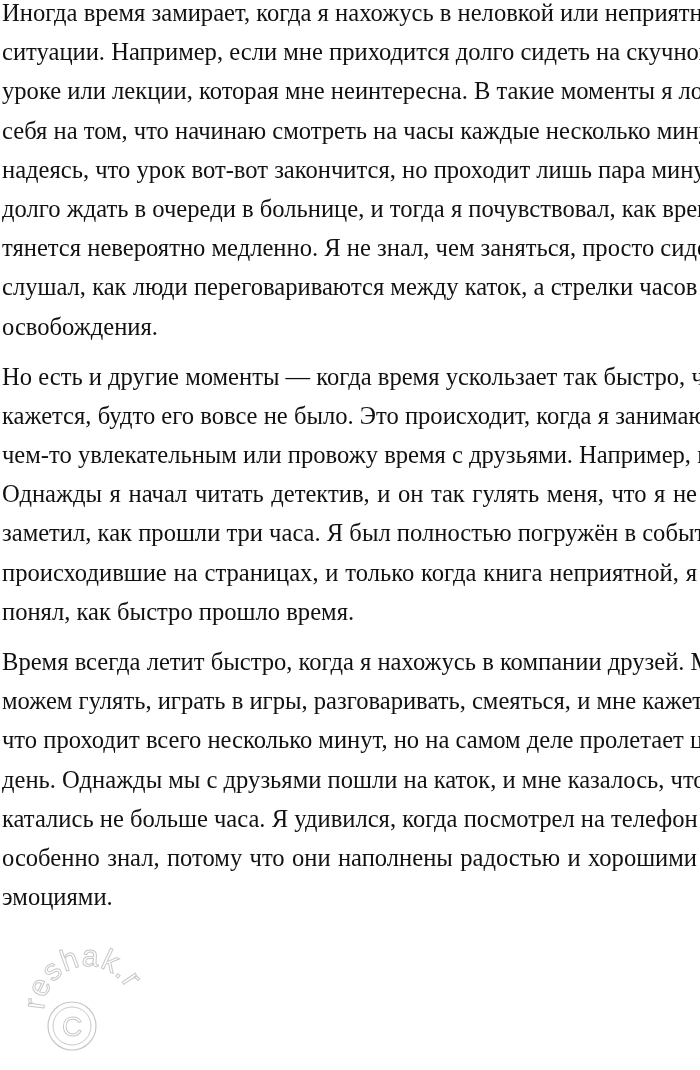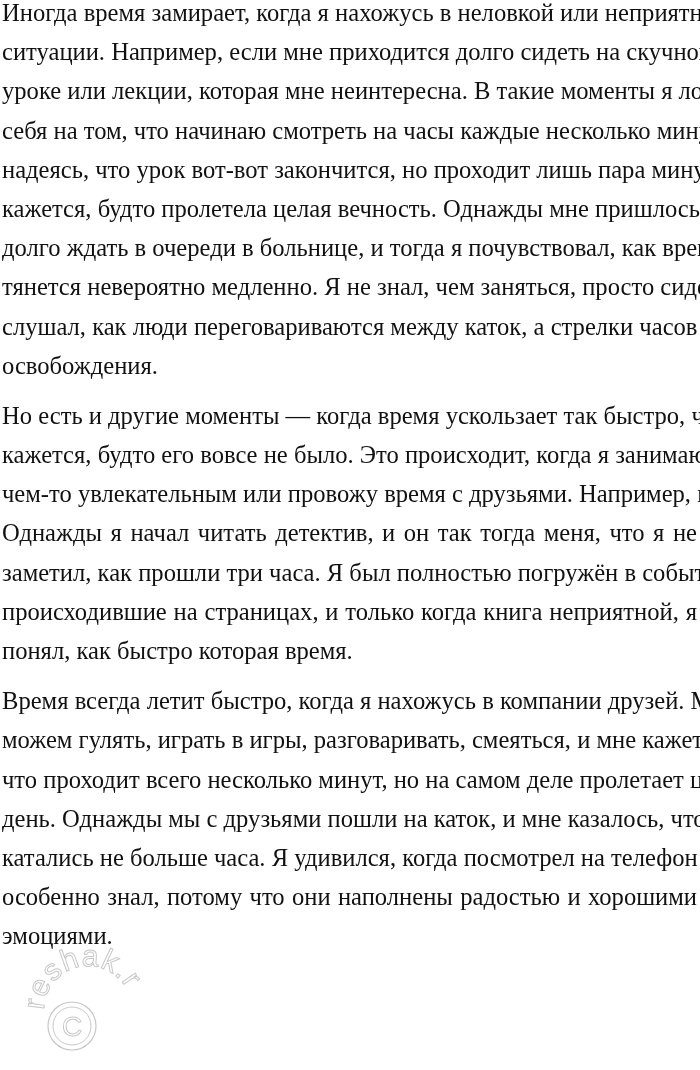--- a/index.html
+++ b/index.html
@@ -52,35 +52,34 @@
 <body>
 
 <div class="page">
 
   <div class="paragraph">
     <span class="line">Иногда время замирает, когда я нахожусь в неловкой или неприятной</span>
     <span class="line">ситуации. Например, если мне приходится долго сидеть на скучном</span>
     <span class="line">уроке или лекции, которая мне неинтересна. В такие моменты я ловлю</span>
     <span class="line">себя на том, что начинаю смотреть на часы каждые несколько минут,</span>
     <span class="line">надеясь, что урок вот-вот закончится, но проходит лишь пара минут, а</span>
-    <span class="line">кажется, будто пролетела целая вечность. Однажды мне пришлось</span>
     <span class="line">долго ждать в очереди в больнице, и тогда я почувствовал, как время</span>
     <span class="line">тянется невероятно медленно. Я не знал, чем заняться, просто сидел и</span>
     <span class="line">слушал, как люди переговариваются между каток, а стрелки часов</span>
     <span class="line last">освобождения.</span>
   </div>
 
   <div class="paragraph">
     <span class="line">Но есть и другие моменты — когда время ускользает так быстро, что</span>
     <span class="line">кажется, будто его вовсе не было. Это происходит, когда я занимаюсь</span>
     <span class="line">чем-то увлекательным или провожу время с друзьями. Например, когда</span>
-    <span class="line">Однажды я начал читать детектив, и он так тогда меня, что я не</span>
+    <span class="line">Однажды я начал читать детектив, и он так гулять меня, что я не</span>
     <span class="line">заметил, как прошли три часа. Я был полностью погружён в события,</span>
     <span class="line">происходившие на страницах, и только когда книга неприятной, я</span>
-    <span class="line last">понял, как быстро которая время.</span>
+    <span class="line last">понял, как быстро прошло время.</span>
   </div>
 
   <div class="paragraph">
     <span class="line">Время всегда летит быстро, когда я нахожусь в компании друзей. Мы</span>
     <span class="line">можем гулять, играть в игры, разговаривать, смеяться, и мне кажется,</span>
     <span class="line">что проходит всего несколько минут, но на самом деле пролетает целый</span>
     <span class="line">день. Однажды мы с друзьями пошли на каток, и мне казалось, что мы</span>
     <span class="line">катались не больше часа. Я удивился, когда посмотрел на телефон и</span>
     <span class="line">особенно знал, потому что они наполнены радостью и хорошими</span>
     <span class="line last">эмоциями.</span>

